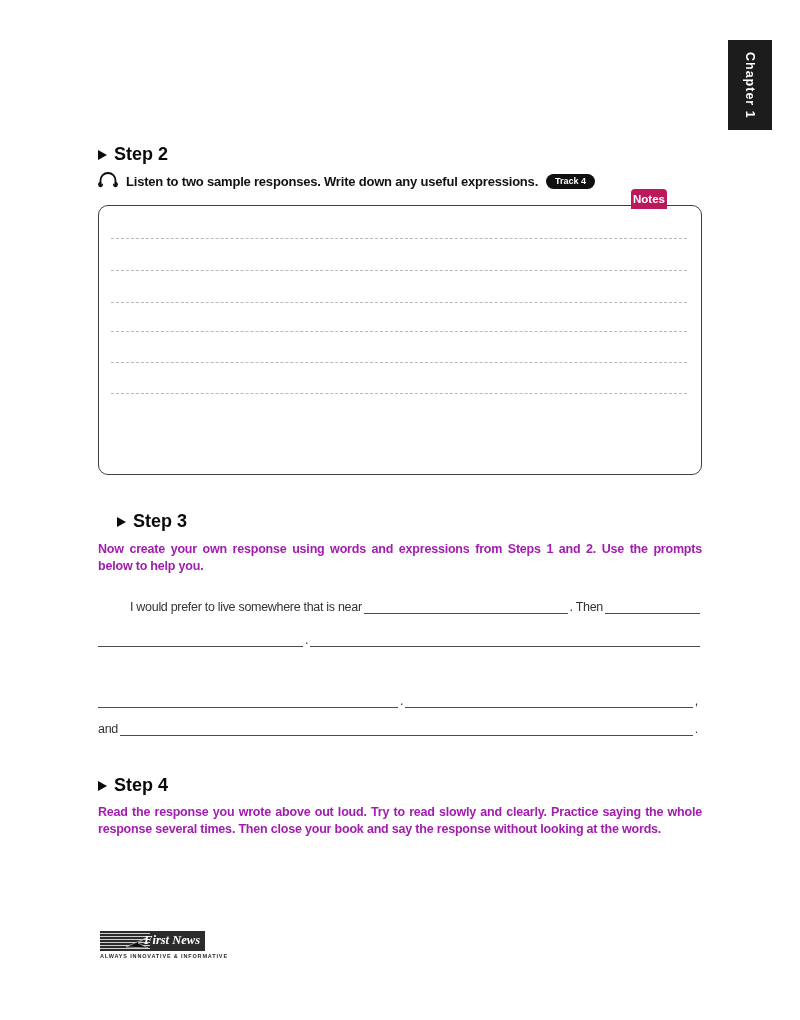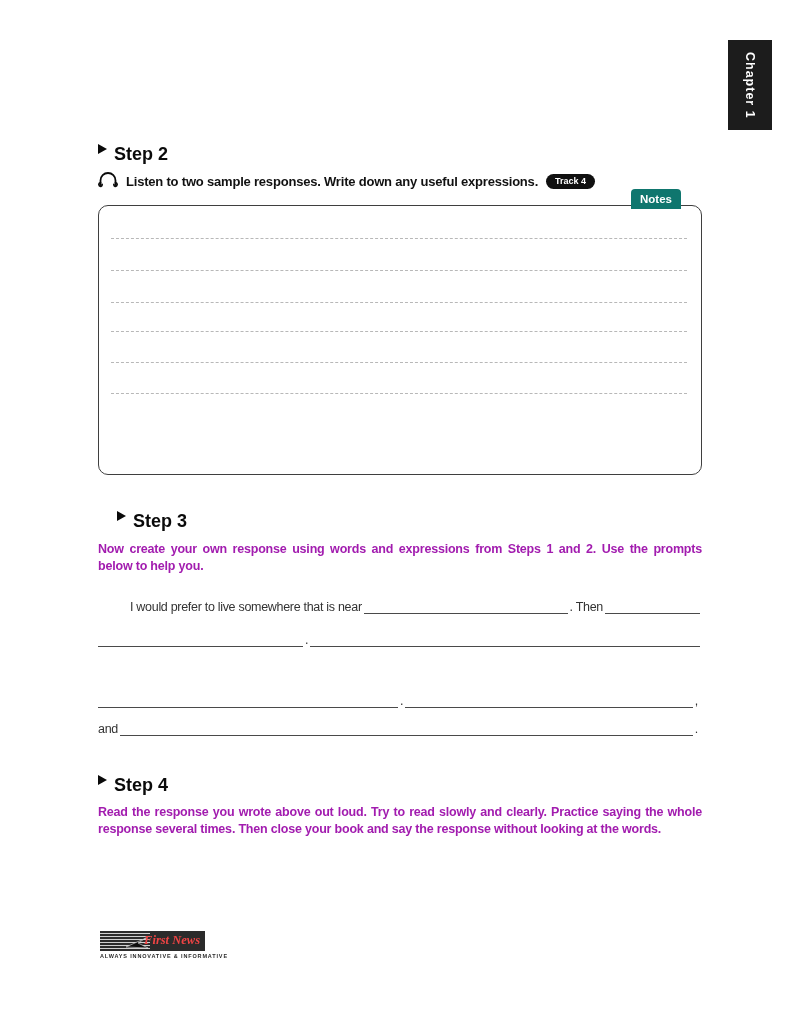--- a/index.html
+++ b/index.html
@@ -11,41 +11,41 @@
   
   .chapter-tab {
     position:absolute; left:728px; top:40px; width:44px; height:90px;
     background:#1c1c1c; color:#fff; display:flex; align-items:center; justify-content:center;
   }
   .chapter-tab span {
     writing-mode:vertical-rl; font-weight:bold; font-size:12.5px; letter-spacing:1px;
   }
   
   .step-heading {
-    position:absolute; left:98px; display:flex; gap:7px;
+    position:absolute; left:98px; display:flex; align-items:center; gap:7px;
     font-weight:bold; font-size:18px; color:#0a0a0a;
   }
   .tri {
     width:0; height:0; border-left:9px solid #0a0a0a;
     border-top:5.5px solid transparent; border-bottom:5.5px solid transparent; display:inline-block;
   }
   
   .listen-row {
     position:absolute; left:98px; top:171px; width:604px;
     display:flex; align-items:flex-end; gap:8px;
   }
   .listen-row .instr { font-weight:bold; font-size:13px; letter-spacing:-0.2px; }
   .track-badge {
     background:#101010; color:#fff; font-weight:bold; font-size:9px;
     border-radius:8px; padding:2px 9px 3px 9px; white-space:nowrap;
   }
   
   .notes-tab {
-    position:absolute; left:631px; top:189px; width:50px; height:20px;
-    background:#0f766e; color:#fff; font-weight:bold; font-size:11.5px;
+    position:absolute; left:631px; top:189px; width:36px; height:20px;
+    background:#be185d; color:#fff; font-weight:bold; font-size:11.5px;
     border-radius:4px 4px 0 0; text-align:center; line-height:20px; z-index:2;
   }
   .notes-box {
     position:absolute; left:98px; top:205px; width:604px; height:270px;
     border:1.5px solid #3f3f3f; border-radius:10px; background:#fff; z-index:1;
   }
   .notes-line {
     position:absolute; left:12px; right:14px; height:0;
     border-top:1.3px dashed #b8b8b8;
   }
@@ -71,21 +71,21 @@
   .logo-stripes {
     position:absolute; left:0; top:2px; bottom:2px; width:50px;
     background:repeating-linear-gradient(to bottom, #cfcfcf 0 1px, #2b2b2b 1px 3px);
   }
   .logo-arrow {
     position:absolute; left:26px; top:4px; z-index:2;
   }
   .logo-title {
     position:absolute; right:5px; top:2px; z-index:3;
     font-family:"Liberation Serif", serif; font-style:italic; font-weight:bold;
-    font-size:12.5px; color:#ef4444; white-space:nowrap;
+    font-size:12.5px; color:#ffffff; white-space:nowrap;
   }
   .logo-tagline {
     position:absolute; left:100px; top:953px; width:110px;
     font-size:5.5px; letter-spacing:0.85px; font-weight:bold; color:#2a2a2a; white-space:nowrap;
   }
   .footer-right {
     position:absolute; right:27px; top:936px;
     display:flex; align-items:center; gap:7px;
   }
   .running-title { font-size:9.5px; color:#5a5a5a; letter-spacing:-0.1px; }

